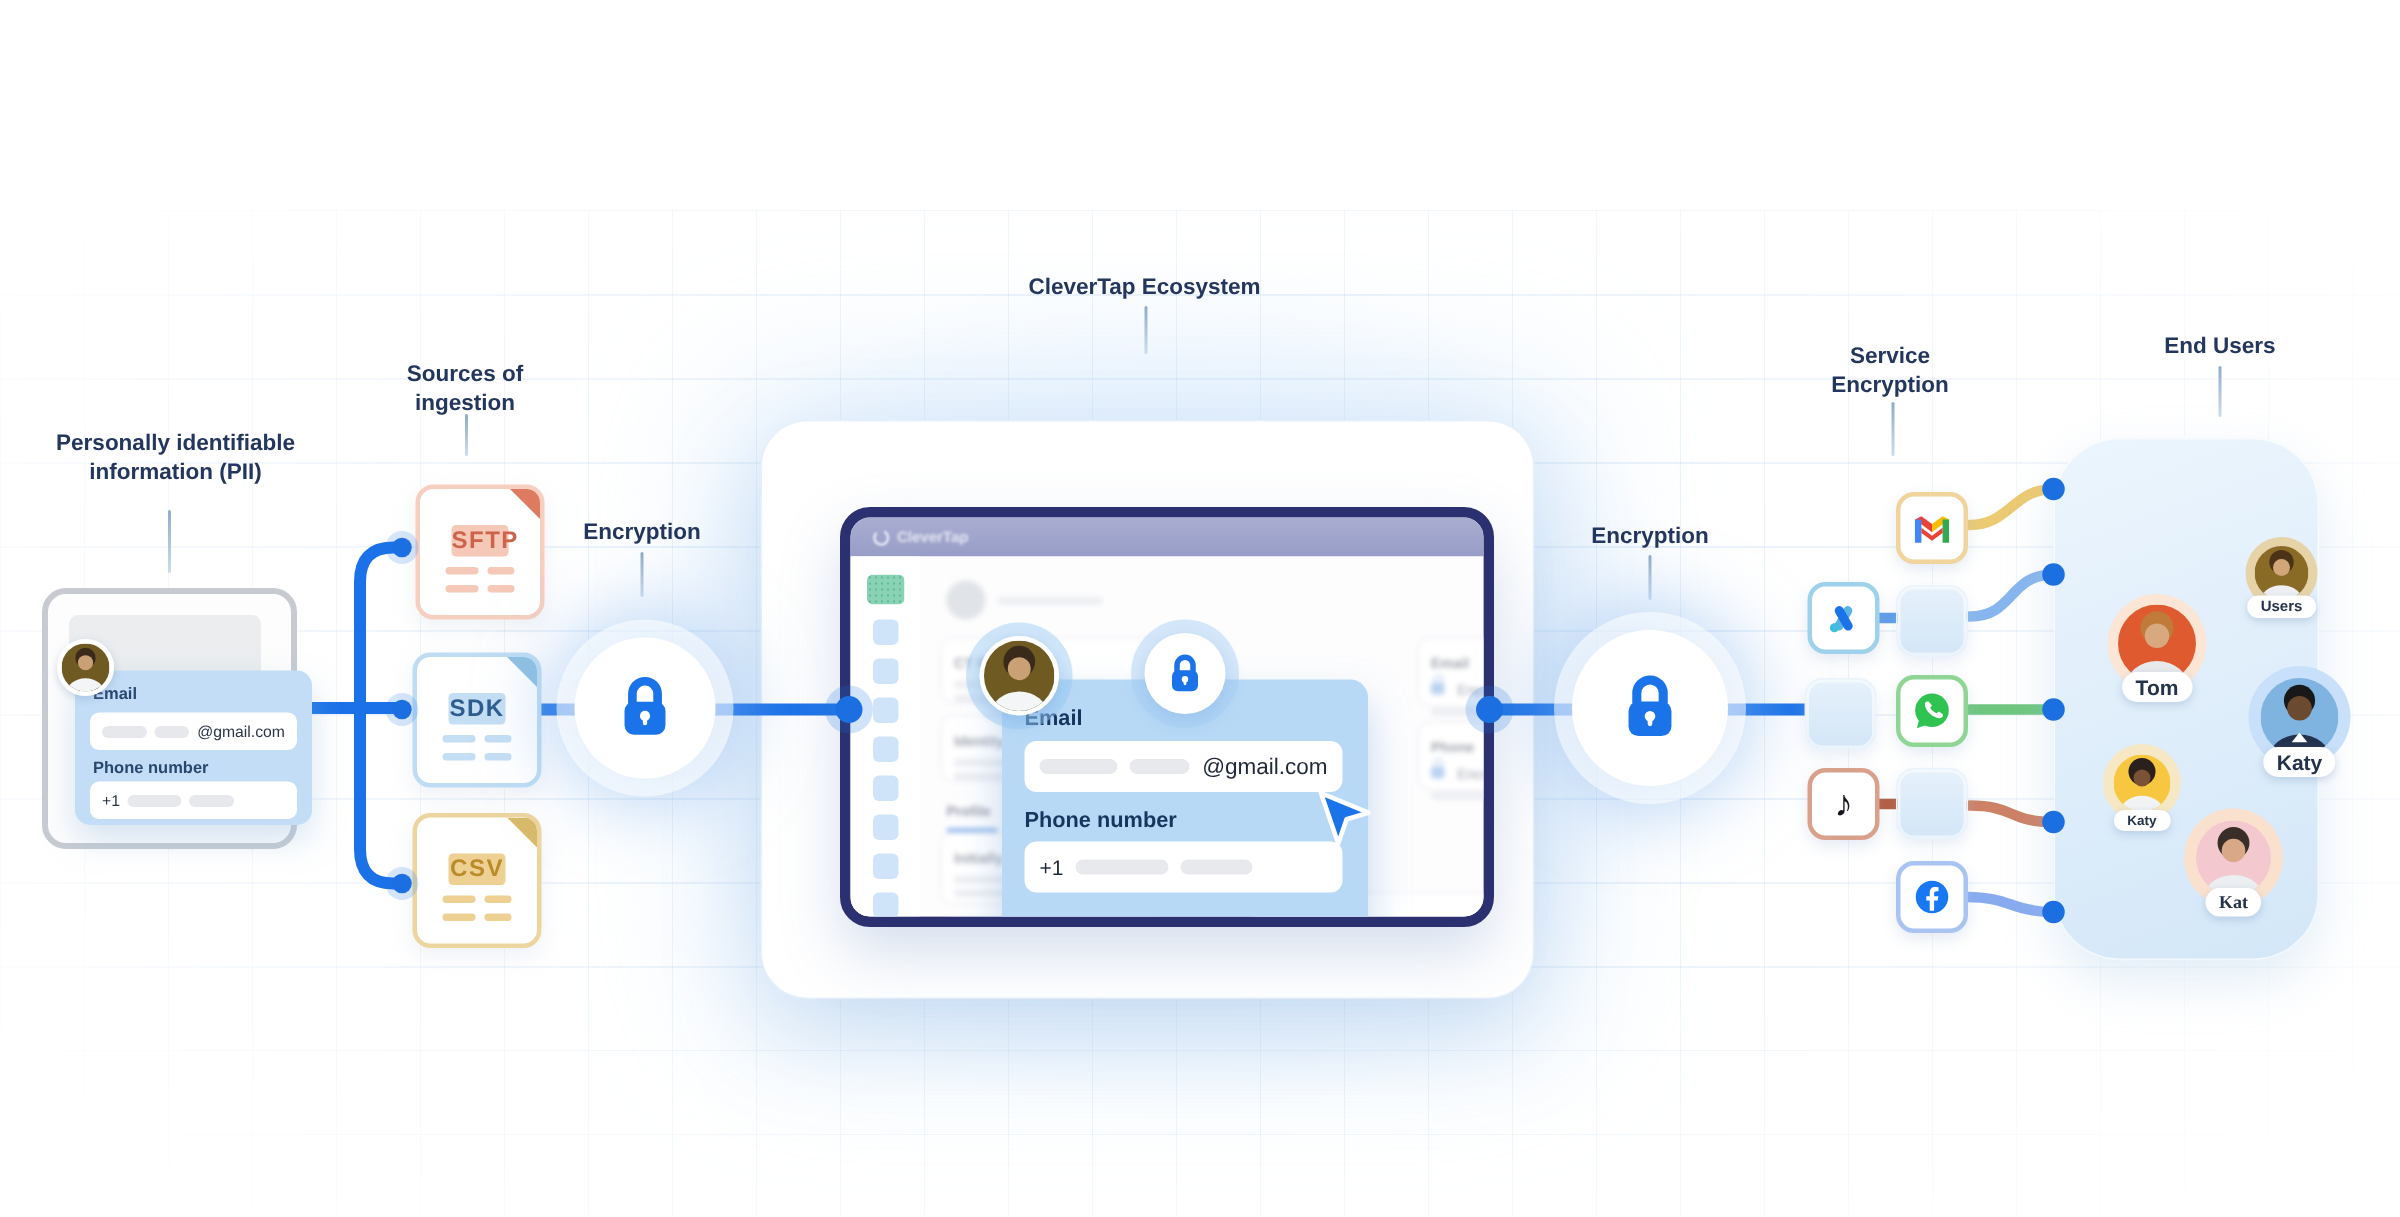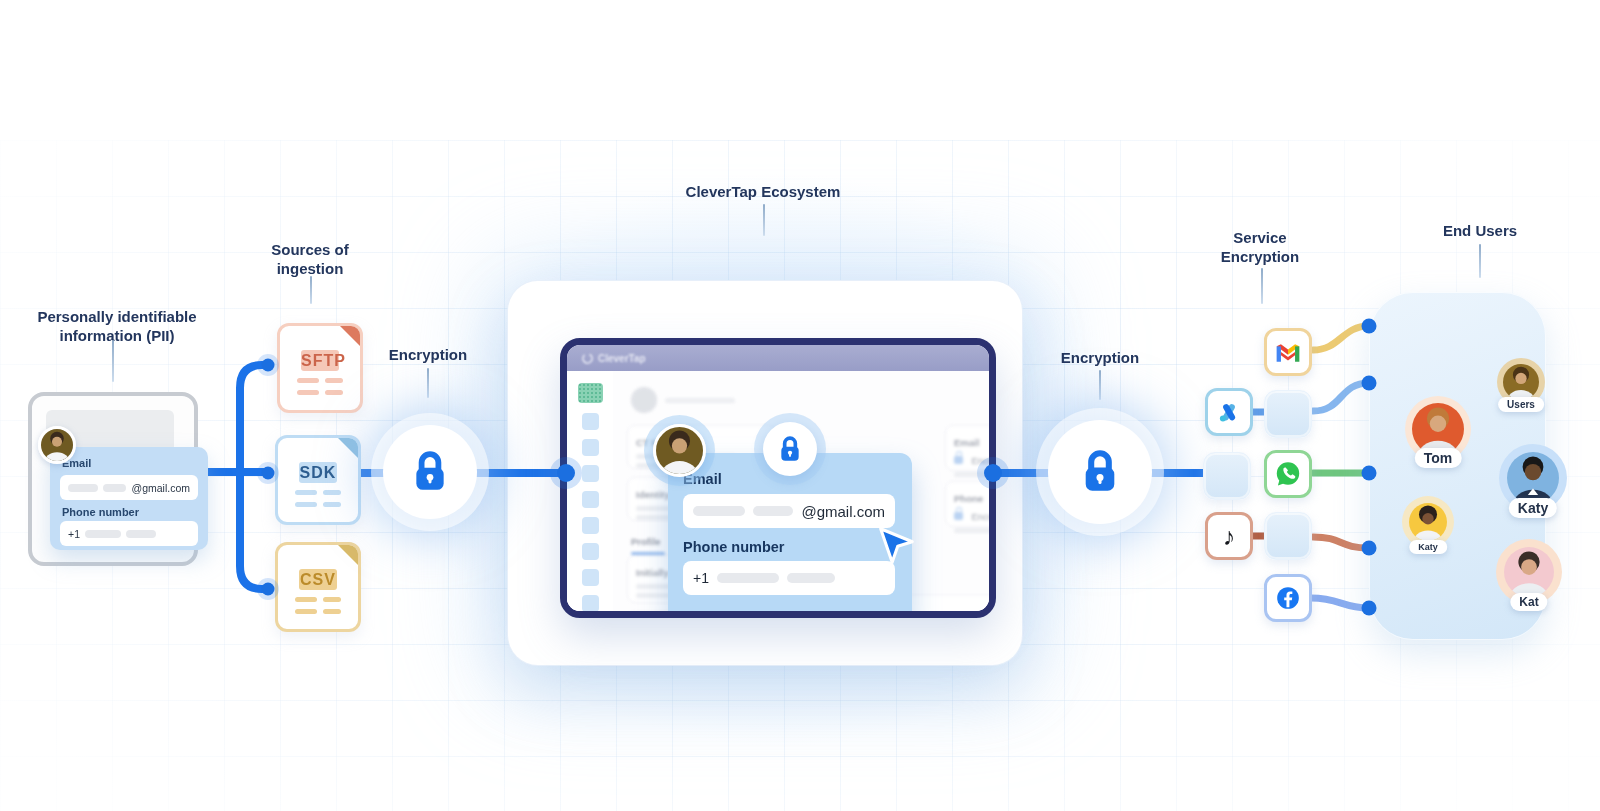--- a/index.html
+++ b/index.html
@@ -154,21 +154,21 @@
     </g>
     <path d="M1252 412 H1266" stroke="#5b9be8" stroke-width="7" fill="none"></path>
     <path d="M1252 536 H1266" stroke="#b3593a" stroke-width="7" fill="none"></path>
     <path d="M1313 350 C1340 350 1342 326 1369 326" stroke="#ecca72" stroke-width="7" fill="none" stroke-linecap="round"></path>
     <path d="M1313 411 C1343 411 1339 383 1369 383" stroke="#86b6ee" stroke-width="7" fill="none" stroke-linecap="round"></path>
     <path d="M1313 473 H1369" stroke="#6fc67f" stroke-width="7" fill="none" stroke-linecap="round"></path>
     <path d="M1313 537 C1343 537 1339 548 1369 548" stroke="#cd8165" stroke-width="7" fill="none" stroke-linecap="round"></path>
     <path d="M1311 598 C1340 598 1342 608 1369 608" stroke="#88abef" stroke-width="7" fill="none" stroke-linecap="round"></path>
   </svg>
 
-  <div class="lbl" style="left:15px;top:307px;width:204px;">
+  <div class="lbl" style="left:15px;top:286px;width:204px;">
     <div>Personally identifiable</div>
     <div>information (PII)</div>
   </div>
   <div class="tick" style="left:112px;top:340px;height:42px;"></div>
 
   <div class="pii-outer">
     <div class="blk"></div>
   </div>
 
   <div class="pii-blue">
@@ -479,21 +479,21 @@
             <rect width="40" height="40" fill="#f7c83f"></rect>
             <circle cx="20" cy="12" r="9.5" fill="#2b211c"></circle>
             <circle cx="20" cy="16.5" r="6" fill="#7c5236"></circle>
             <path d="M4 42 a16 13 0 0 1 32 0 z" fill="#f2f3f5"></path>
           </svg>
       </div>
     </div>
     <div class="u-pill" style="font-size:9px;">Katy</div>
   </div>
 
-  <div class="user" style="left:1496px;top:539px;">
+  <div class="user" style="left:1456px;top:539px;font-family:Liberation Serif, serif;">
     <div class="u-outer" style="width:66px;height:66px;background:#fae1ce;">
       <div class="photo" style="width:50px;height:50px;">
         <svg viewBox="0 0 40 40">
             <rect width="40" height="40" fill="#f3c9cf"></rect>
             <circle cx="20" cy="12" r="8.5" fill="#3a2e28"></circle>
             <circle cx="20" cy="16" r="6.3" fill="#d9a886"></circle>
             <path d="M4 42 a16 13 0 0 1 32 0 z" fill="#eceff2"></path>
           </svg>
       </div>
     </div>

